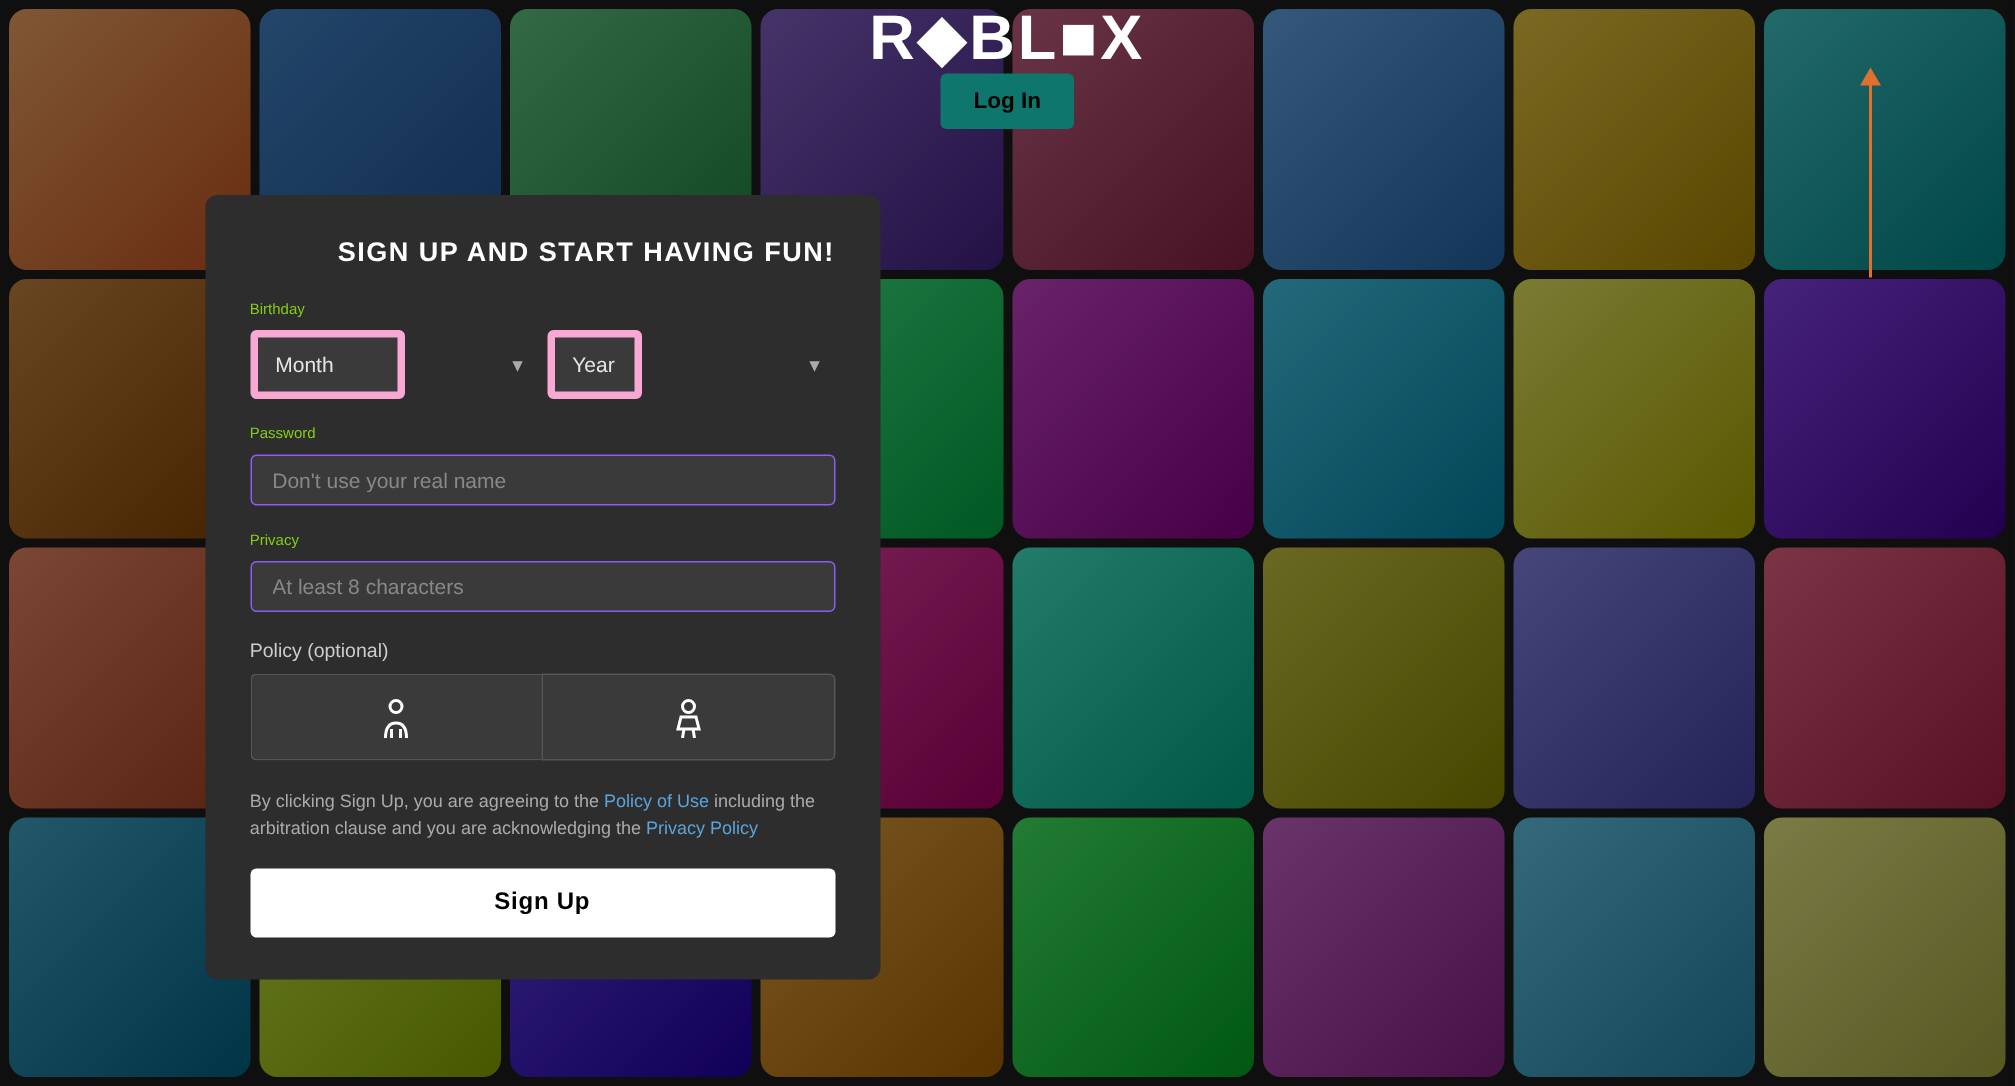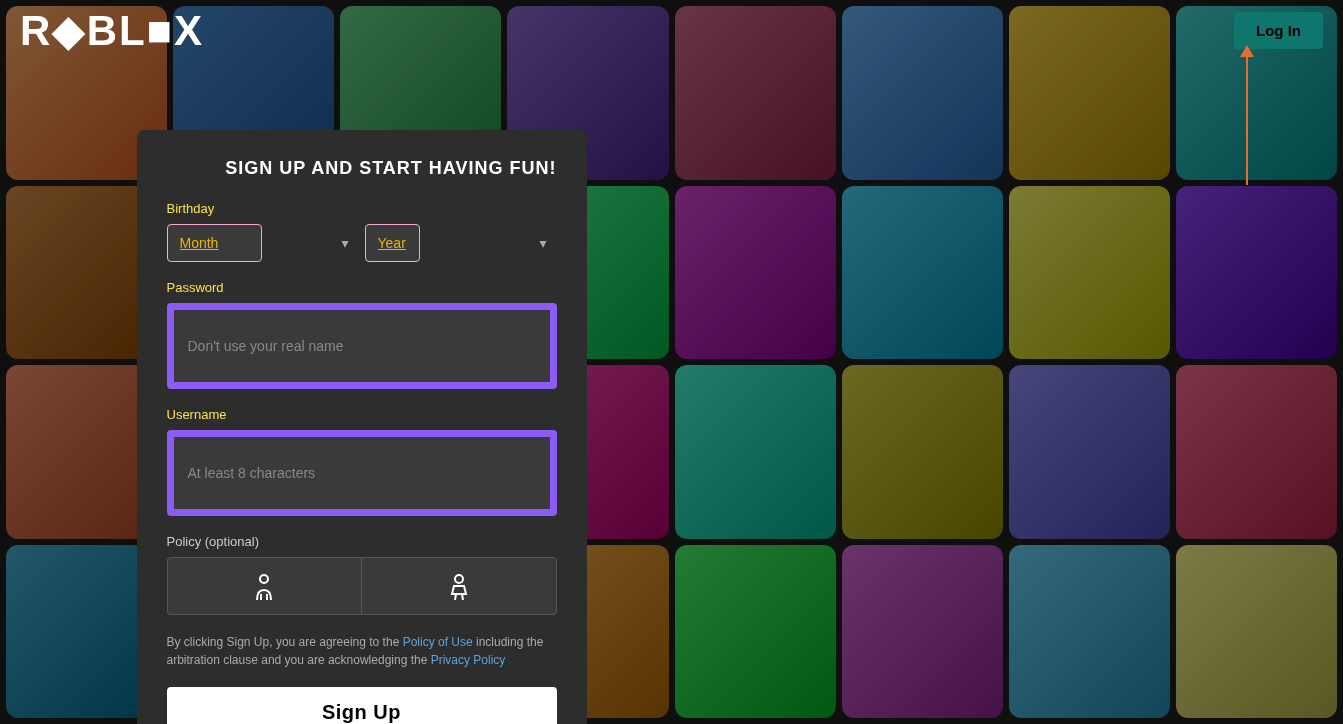--- a/index.html
+++ b/index.html
@@ -77,20 +77,21 @@
       position: absolute;
       top: 0;
       left: 0;
       right: 0;
       height: 60px;
       display: flex;
       align-items: center;
       justify-content: space-between;
       padding: 0 20px;
       z-index: 10;
+      flex-direction: column;
     }
 
     .roblox-logo {
       font-size: 42px;
       font-weight: 900;
       color: #fff;
       letter-spacing: 2px;
       font-family: 'Arial Black', sans-serif;
       text-transform: uppercase;
       user-select: none;
@@ -146,45 +147,44 @@
       text-align: right;
       font-size: 18px;
       font-weight: 700;
       color: #fff;
       letter-spacing: 1px;
       margin-bottom: 22px;
       text-transform: uppercase;
     }
 
     .field-label {
-      font-size: 13px;
-      color: #fde047;
+      font-size: 10px;
+      color: #84cc16;
       margin-bottom: 8px;
       font-weight: 500;
     }
 
     .birthday-row {
       display: flex;
       gap: 6px;
       margin-bottom: 18px;
     }
 
     .birthday-select {
       flex: 1;
       background: #3a3a3a;
-      border: 1px solid #f9a8d4;
-      color: #eab308;
+      border: 5px solid #f9a8d4;
+      color: #e5e5e5;
       padding: 10px 12px;
       font-size: 14px;
       border-radius: 4px;
       appearance: none;
       -webkit-appearance: none;
       cursor: pointer;
       position: relative;
-      text-decoration: underline;
     }
 
     .select-wrapper {
       position: relative;
       flex: 1;
     }
 
     .select-wrapper::after {
       content: '▾';
       position: absolute;
@@ -192,23 +192,23 @@
       top: 50%;
       transform: translateY(-50%);
       color: #aaa;
       pointer-events: none;
       font-size: 14px;
     }
 
     .text-input {
       width: 100%;
       background: #3a3a3a;
-      border: 7px solid #8b5cf6;
+      border: 1px solid #8b5cf6;
       color: #fff;
-      padding: 28px 14px;
+      padding: 8px 14px;
       font-size: 14px;
       border-radius: 4px;
       outline: none;
       margin-bottom: 18px;
     }
 
     .text-input::placeholder {
       color: #888;
     }
 
@@ -258,21 +258,21 @@
       color: #5ba3db;
       text-decoration: none;
     }
 
     .signup-submit-btn {
       width: 100%;
       background: #fff;
       color: #000;
       border: none;
       padding: 14px;
-      font-size: 20px;
+      font-size: 16px;
       font-weight: 700;
       border-radius: 4px;
       cursor: pointer;
       letter-spacing: 0.5px;
     }
   </style>
 </head>
 <body>
 
 <div class="bg-collage">
@@ -354,21 +354,21 @@
   </div>
 
   
   <div>
     <div class="field-label">Password</div>
     <input type="text" class="text-input" placeholder="Don't use your real name" style="">
   </div>
 
   
   <div>
-    <div class="field-label">Username</div>
+    <div class="field-label">Privacy</div>
     <input type="password" class="text-input" placeholder="At least 8 characters" style="">
   </div>
 
   
   <div>
     <div class="gender-label">Policy (optional)</div>
     <div class="gender-row">
       <button class="gender-btn">
         <svg width="28" height="28" viewBox="0 0 28 28" fill="none" xmlns="http://www.w3.org/2000/svg">
 

